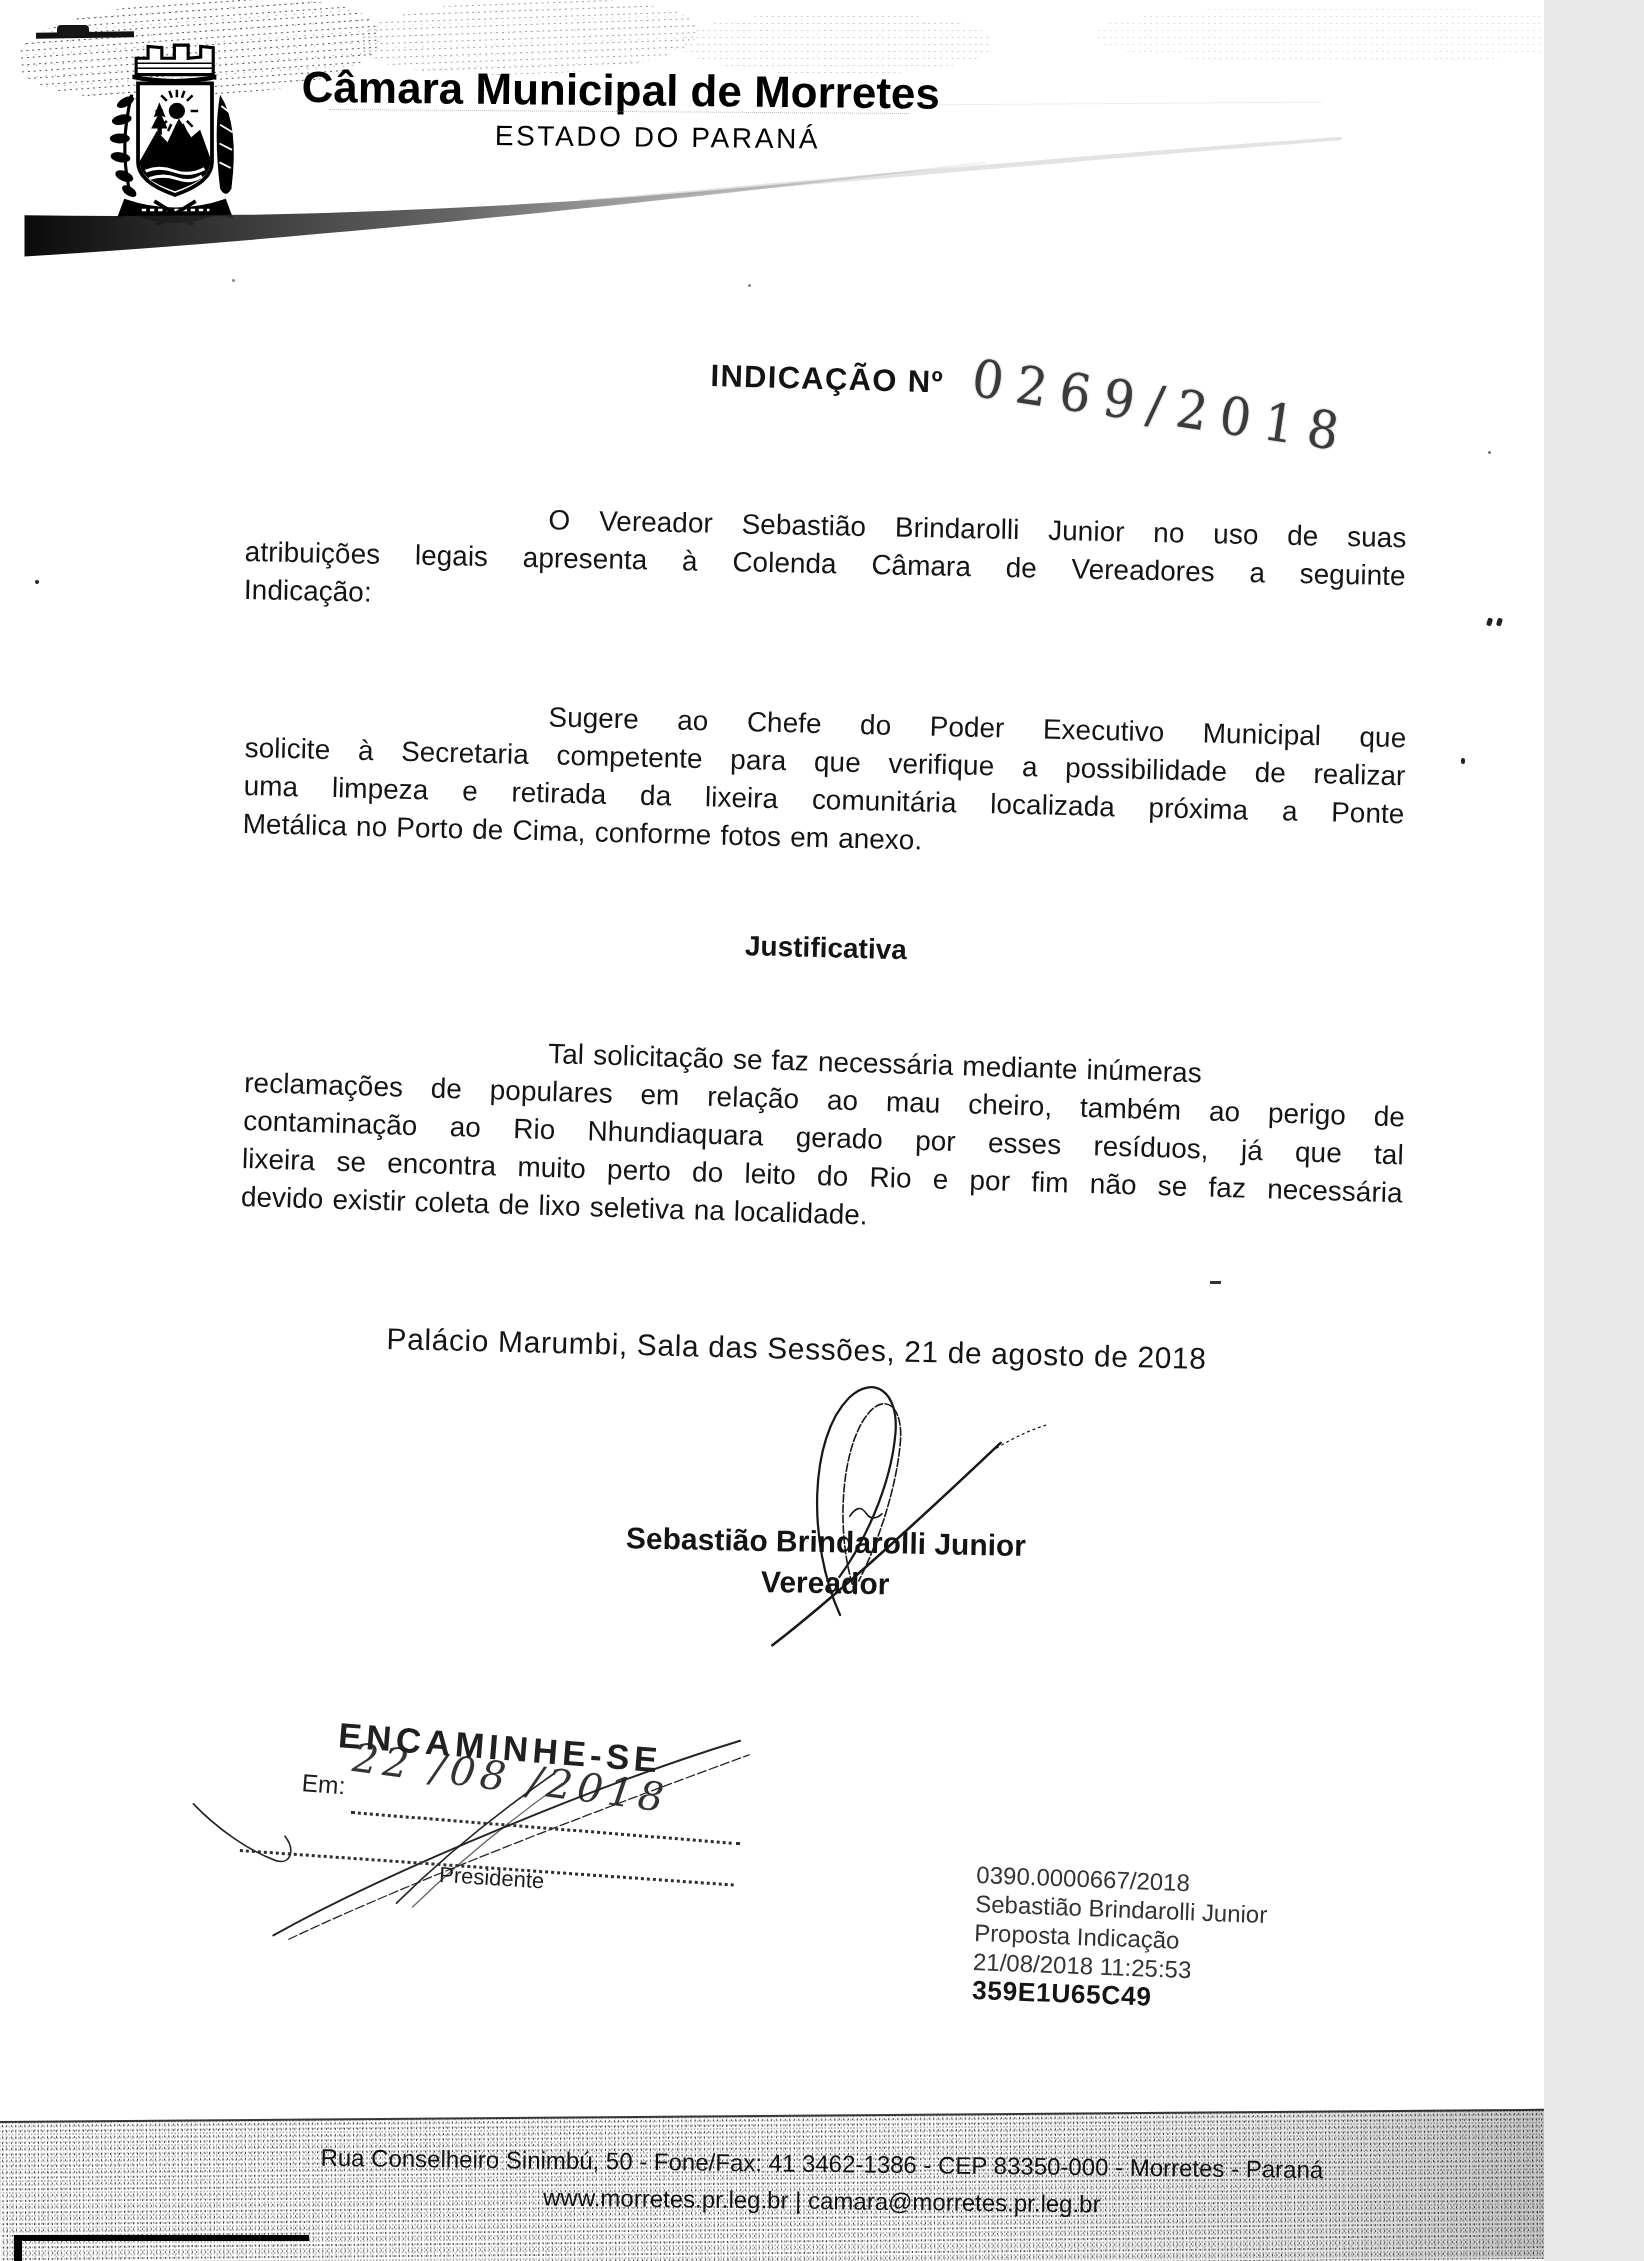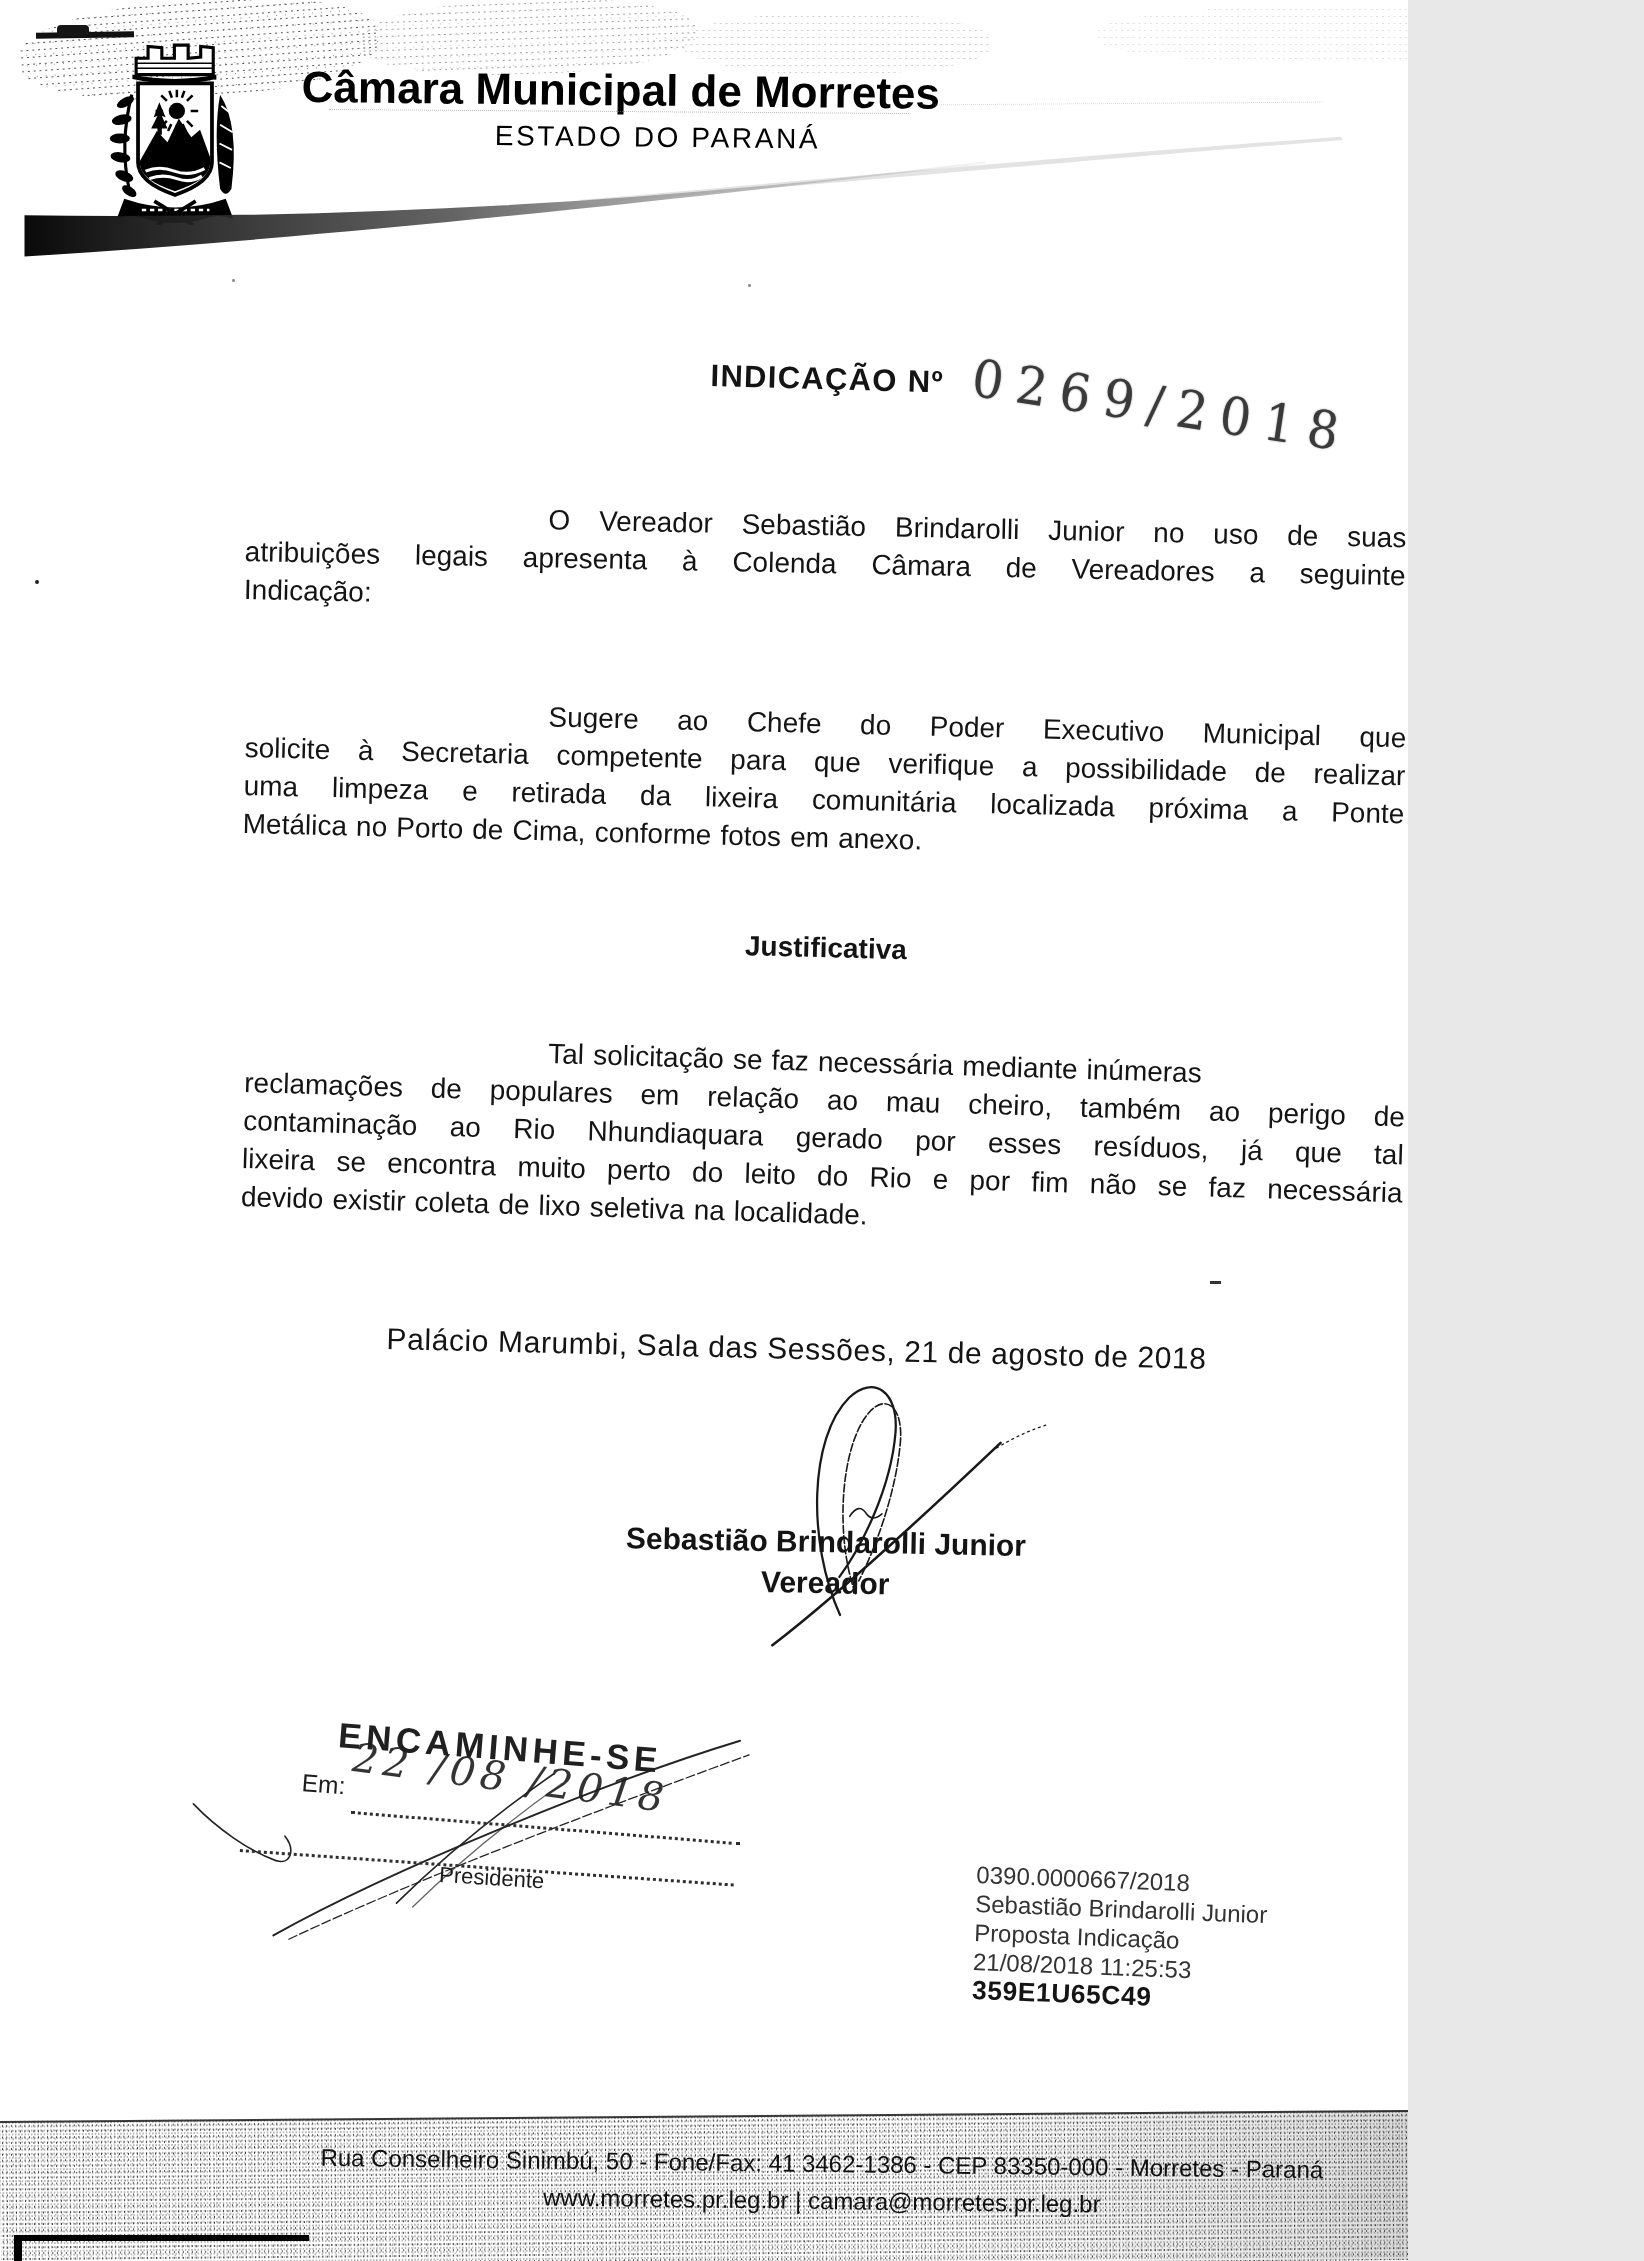--- a/index.html
+++ b/index.html
@@ -1,17 +1,17 @@
 <!DOCTYPE html>
 <html style="font-size:10.3px"><head>
 <meta charset="utf-8">
 <style>
   html,body{margin:0;padding:0;background:#e8e8e8;}
   .page{
-    position:relative; width:1408px; height:2261px; background:#ffffff;
+    position:relative; width:1544px; height:2261px; background:#ffffff;
     overflow:hidden; font-family:"Liberation Sans", sans-serif; color:#141414;
   }
   .abs{position:absolute;}
   
   .org-title{font-weight:bold; font-size:44px; letter-spacing:0px; color:#000;
     transform:rotate(.6deg); transform-origin:left top; white-space:nowrap;}
   .org-sub{font-size:28px; letter-spacing:2.6px; color:#000;
     transform:rotate(.6deg); transform-origin:left top; white-space:nowrap;}
   .title-dots{border-top:1.9px dotted #8a8a8a; opacity:.55; height:0;}
   

